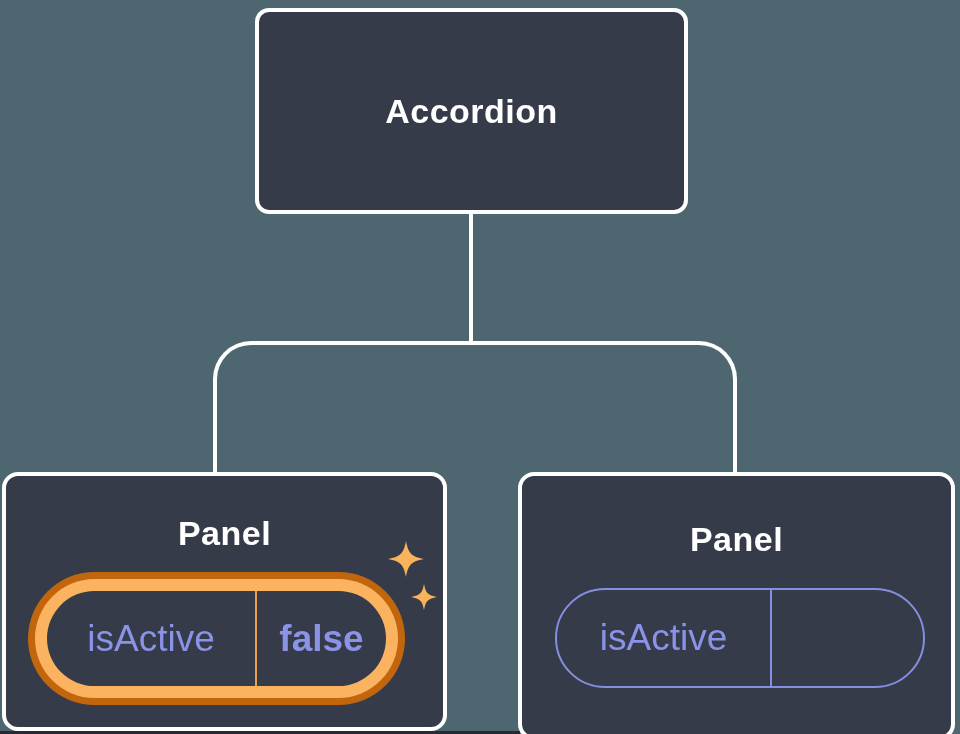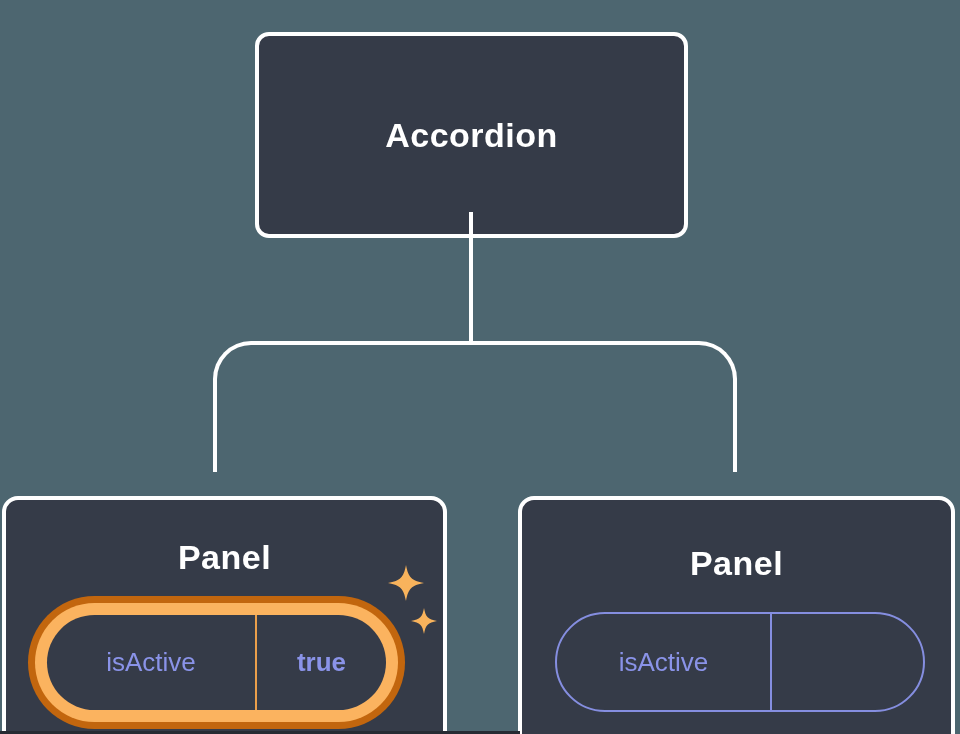--- a/index.html
+++ b/index.html
@@ -5,21 +5,20 @@
   html,body{margin:0;padding:0;background:#4d6670;}
   .stage{
     position:relative;width:960px;height:734px;overflow:hidden;
     background:var(--bg,#4d6670);
     font-family:"Liberation Sans","DejaVu Sans",sans-serif;
   }
   .node{
     position:absolute;box-sizing:border-box;
     background:var(--node-fill,#353b48);
     border:4px solid var(--line,#ffffff);
-    margin-top:24px;
   }
   .accordion{
     left:255px;top:8px;width:433px;height:206px;border-radius:14px;
     display:flex;align-items:center;justify-content:center;
   }
   .node-label{color:var(--text-light,#ffffff);font-size:34px;font-weight:600;letter-spacing:.5px;}
   .stem{position:absolute;left:469px;top:212px;width:4px;height:133px;background:var(--line,#ffffff);}
   .branch{
     position:absolute;left:213px;top:341px;width:524px;height:131px;box-sizing:border-box;
     border:4px solid var(--line,#ffffff);border-bottom:none;
@@ -39,21 +38,21 @@
   .pill-glow{
     position:absolute;left:22px;top:96px;width:377px;height:133px;
     background:var(--glow-outer,#c2660e);border-radius:67px;
   }
   .pill-gold{position:absolute;inset:7px;background:var(--glow-inner,#fbb35f);border-radius:60px;}
   .pill-core{
     position:absolute;inset:12px;background:var(--node-fill,#353b48);
     border-radius:48px;display:flex;align-items:stretch;overflow:hidden;
   }
   .seg{display:flex;align-items:center;justify-content:center;
-       color:var(--purple-text,#8a93e8);font-size:26px;}
+       color:var(--purple-text,#8a93e8);font-size:37px;}
   .pill-core .seg.key{width:208px;}
   .pill-core .seg.val{flex:1;}
   .pill-divider{width:2px;flex:0 0 2px;}
   .divider-gold{background:var(--glow-divider,#eb9f4b);}
   .divider-purple{background:var(--purple-border,#858ee0);}
   .bold{font-weight:700;}
 
   
   .pill-outline{
     position:absolute;left:33px;top:112px;width:370px;height:100px;box-sizing:border-box;
@@ -78,21 +77,21 @@
   <div class="stem"></div>
   <div class="branch"></div>
 
   <div class="node panel panel-left">
     <div class="panel-title">Panel</div>
     <div class="pill-glow">
       <div class="pill-gold">
         <div class="pill-core">
           <span class="seg key">isActive</span>
           <span class="pill-divider divider-gold"></span>
-          <span class="seg val bold">true</span>
+          <span class="seg val bold">false</span>
         </div>
       </div>
     </div>
     <svg class="sparkles" viewBox="0 0 62 74" fill="currentColor" xmlns="http://www.w3.org/2000/svg">
       <path d="M22 0 C24.4 12.6 27.4 15.6 40 18 C27.4 20.4 24.4 23.4 22 36 C19.6 23.4 16.6 20.4 4 18 C16.6 15.6 19.6 12.6 22 0 Z"></path>
       <path d="M40 43 C41.7 52.1 43.9 54.3 53 56 C43.9 57.7 41.7 59.9 40 69 C38.3 59.9 36.1 57.7 27 56 C36.1 54.3 38.3 52.1 40 43 Z"></path>
     </svg>
   </div>
 
   <div class="node panel panel-right">

